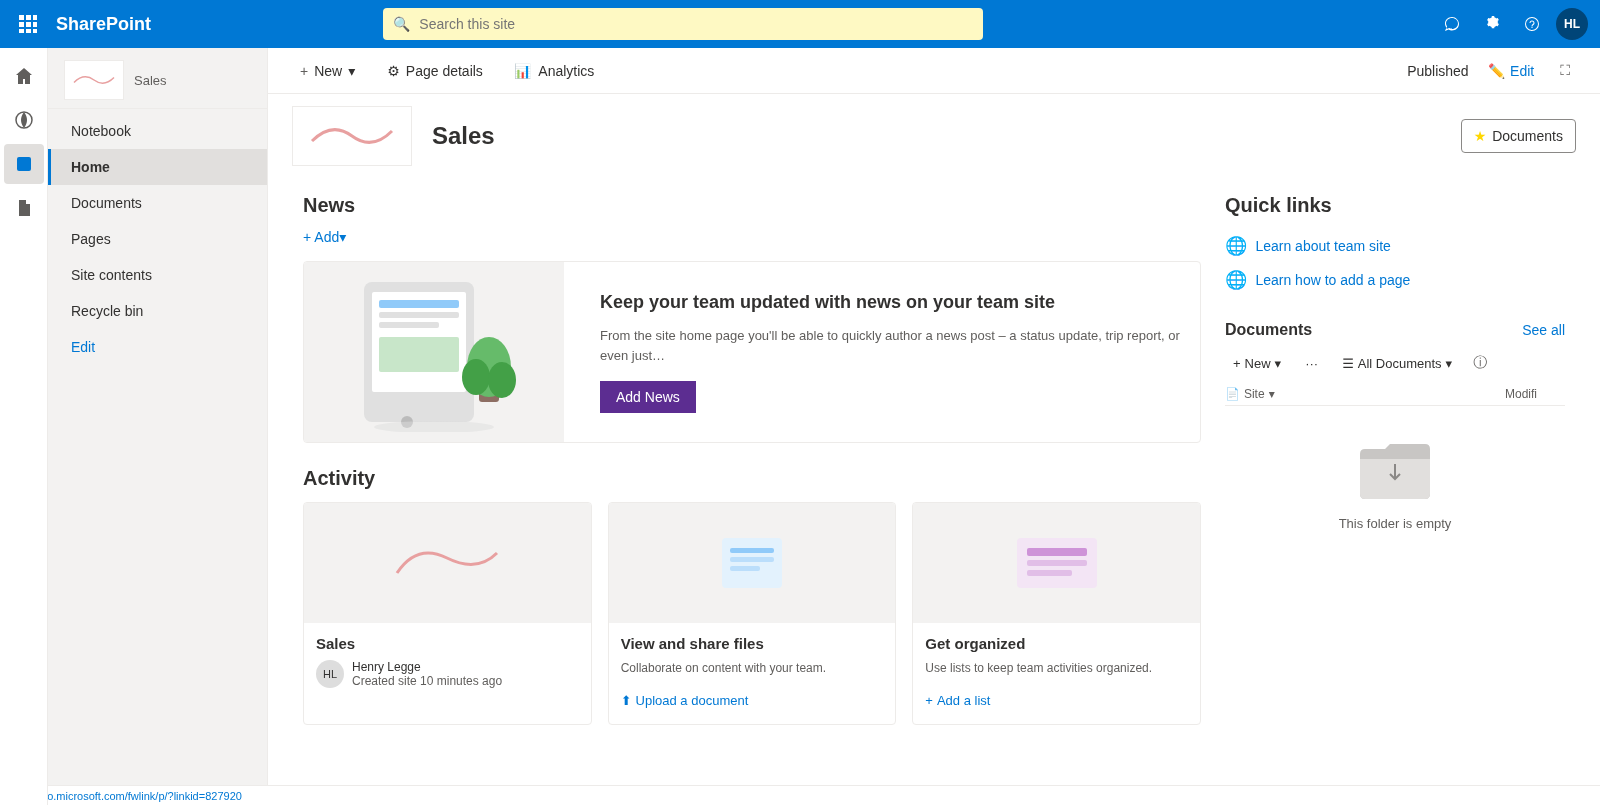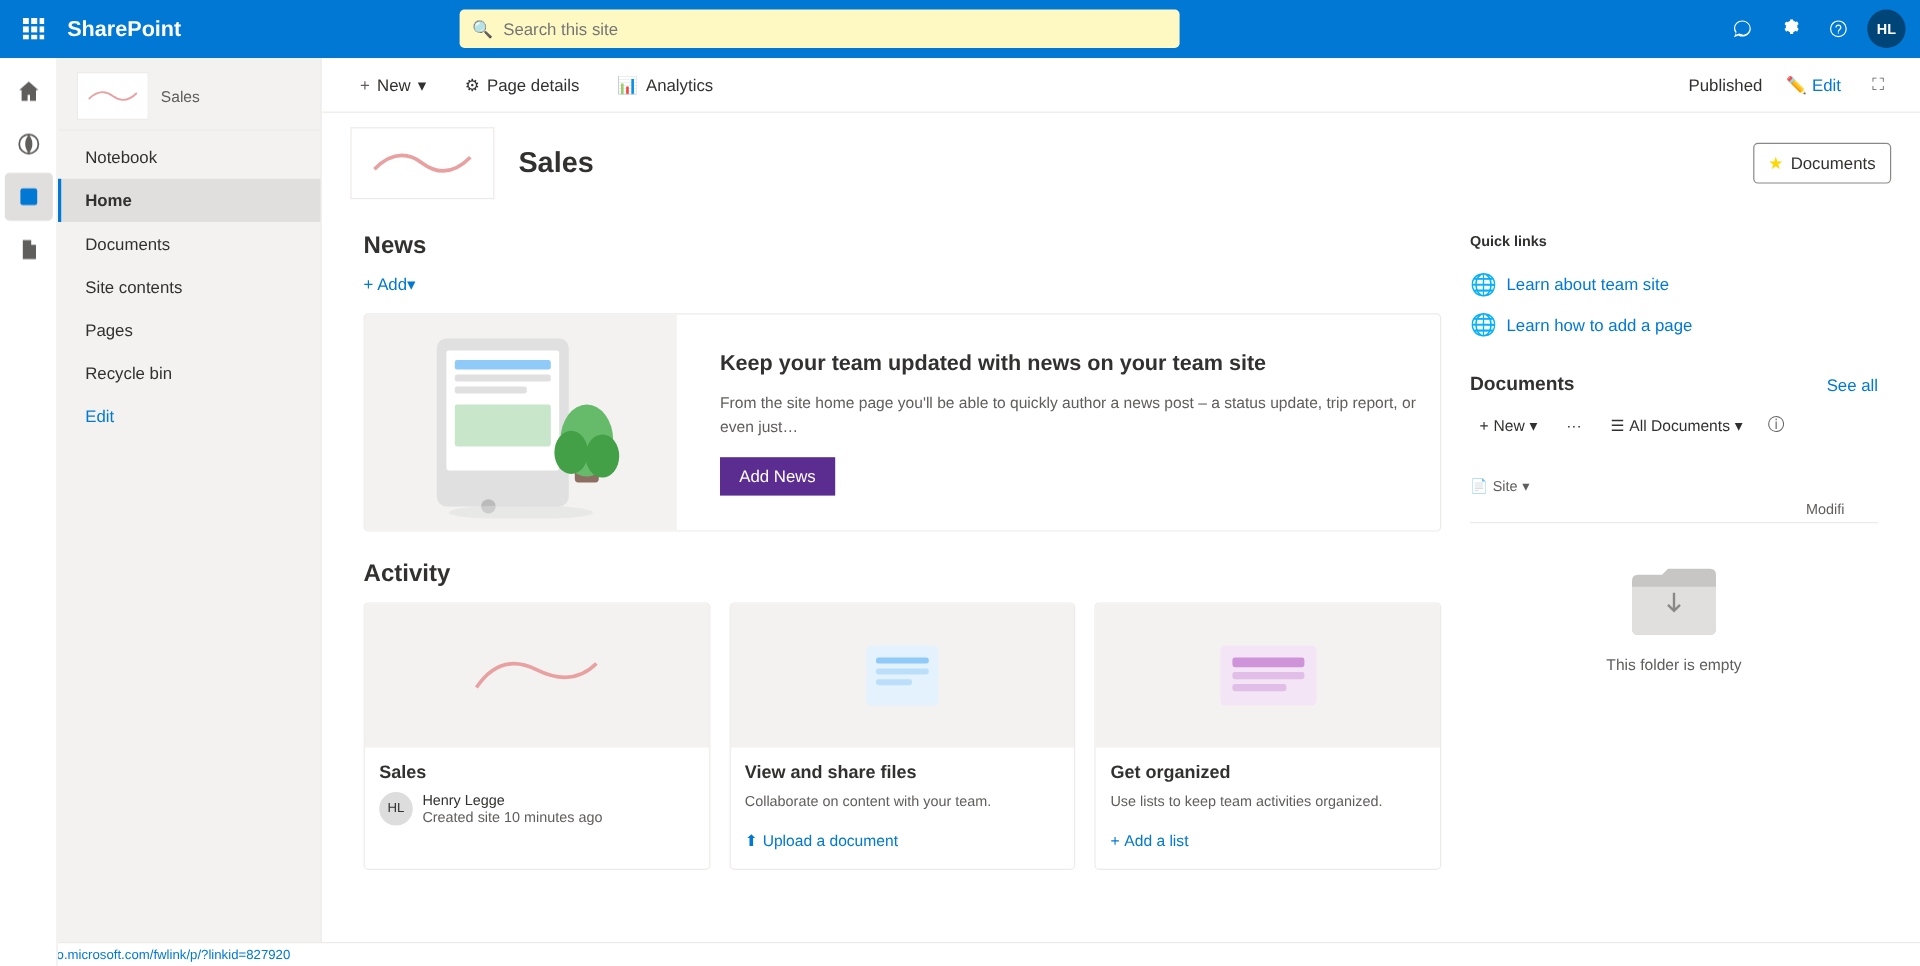--- a/index.html
+++ b/index.html
@@ -372,21 +372,21 @@
     .action-link {
       display: flex; align-items: center; gap: 4px;
       color: #0078d4;
       cursor: pointer;
       font-size: 13px;
       padding: 4px 0;
     }
 
     
     .quick-links-section { margin-bottom: 24px; }
-    .quick-links-section .section-title { font-size: 12px; }
+    .quick-links-section .section-title { font-size: 20px; }
     .quick-link-item {
       display: flex; align-items: center; gap: 8px;
       padding: 6px 0;
       cursor: pointer;
       color: #0078d4;
       font-size: 14px;
     }
     .globe-icon { font-size: 18px; color: #0078d4; }
 
     
@@ -431,21 +431,21 @@
     }
     .docs-cols {
       display: flex;
       border-bottom: 1px solid #edebe9;
       padding: 4px 0;
       color: #605e5c;
       font-size: 12px;
       margin-bottom: 8px;
     }
     .docs-col-name { flex: 1; display: flex; align-items: center; gap: 4px; }
-    .docs-col-modified { width: 60px; margin-top: 39px; }
+    .docs-col-modified { width: 60px; }
     .empty-folder {
       display: flex;
       flex-direction: column;
       align-items: center;
       justify-content: center;
       padding: 20px;
       color: #605e5c;
       font-size: 13px;
     }
     .empty-folder-img {
@@ -549,22 +549,22 @@
           <path d="M10 30 Q30 10 50 25 Q70 40 90 20" stroke="#e8a0a0" stroke-width="3" fill="none"></path>
         </svg>
       </div>
       <span class="site-title-mini">Sales</span>
     </div>
     <hr class="divider">
     <nav class="sidebar-nav">
       <div class="sidebar-nav-item">Notebook</div>
       <div class="sidebar-nav-item active">Home</div>
       <div class="sidebar-nav-item">Documents</div>
+      <div class="sidebar-nav-item">Pages</div>
       <div class="sidebar-nav-item">Site contents</div>
-      <div class="sidebar-nav-item">Pages</div>
       <div class="sidebar-nav-item">Recycle bin</div>
       <div class="sidebar-nav-item edit-item">Edit</div>
     </nav>
   </div>
 
   <div class="main-content">
 
     <div class="page-toolbar">
       <div class="toolbar-btn">
         <span class="toolbar-btn-icon">+</span>

